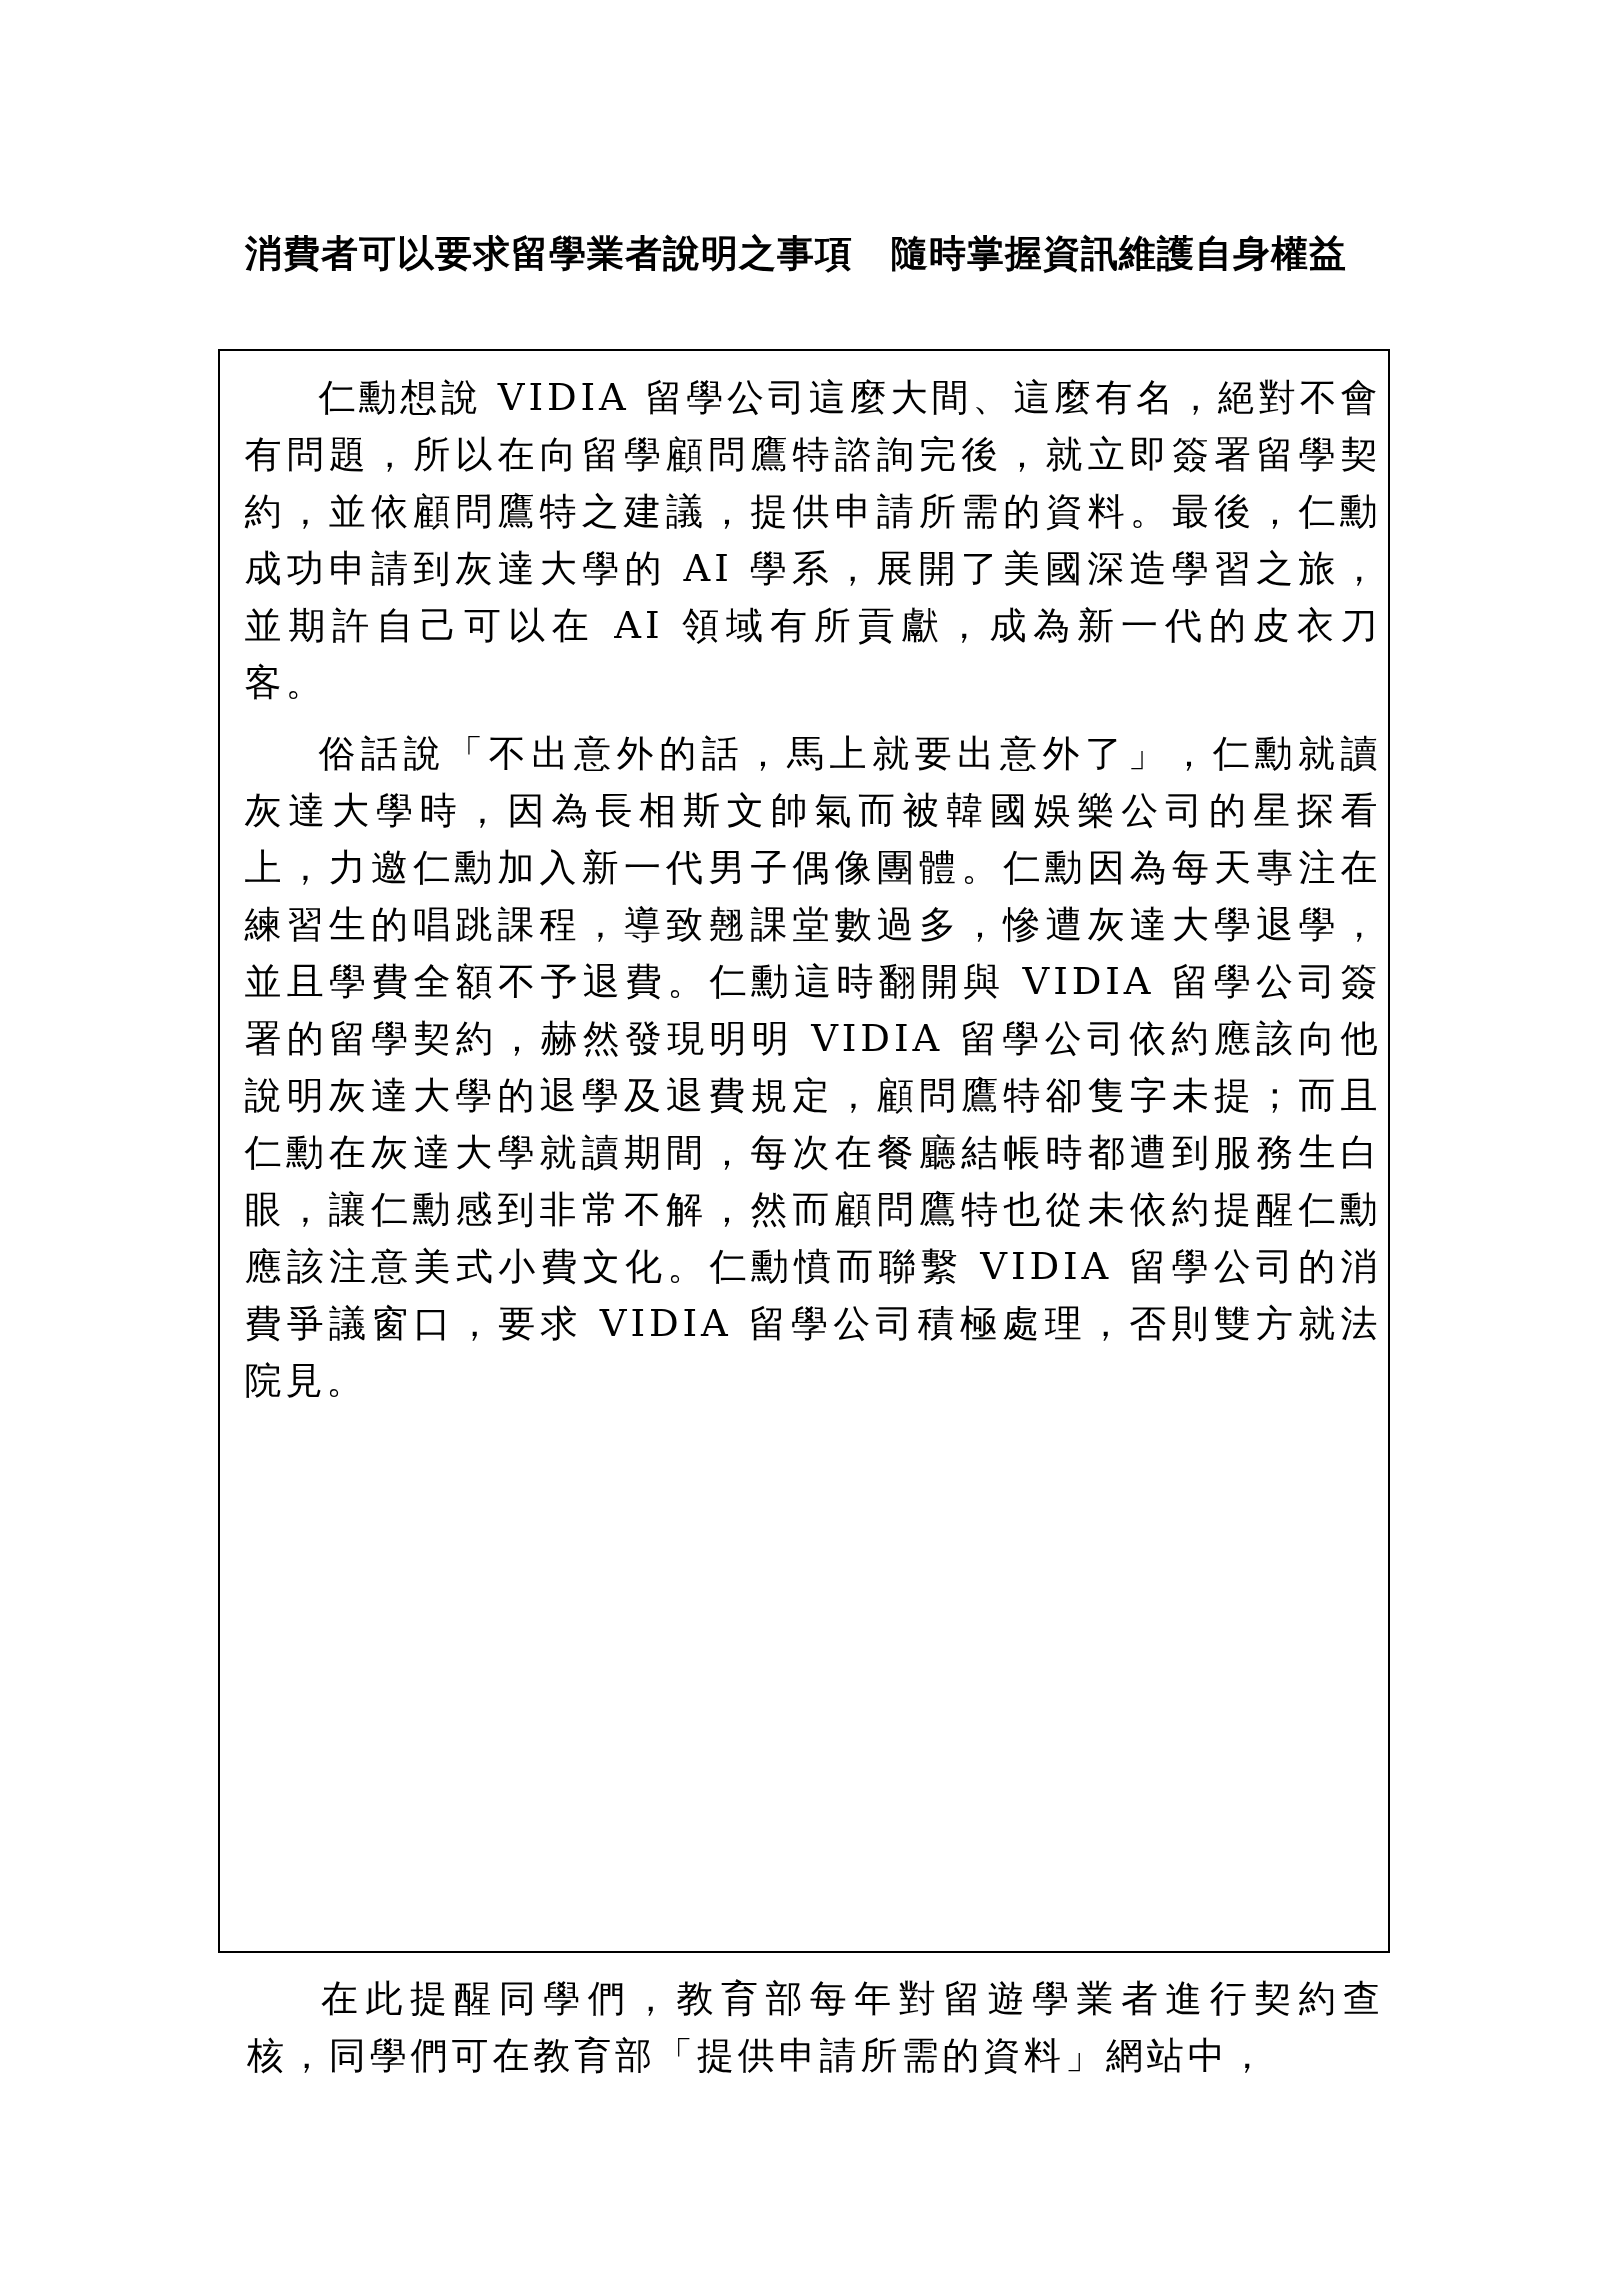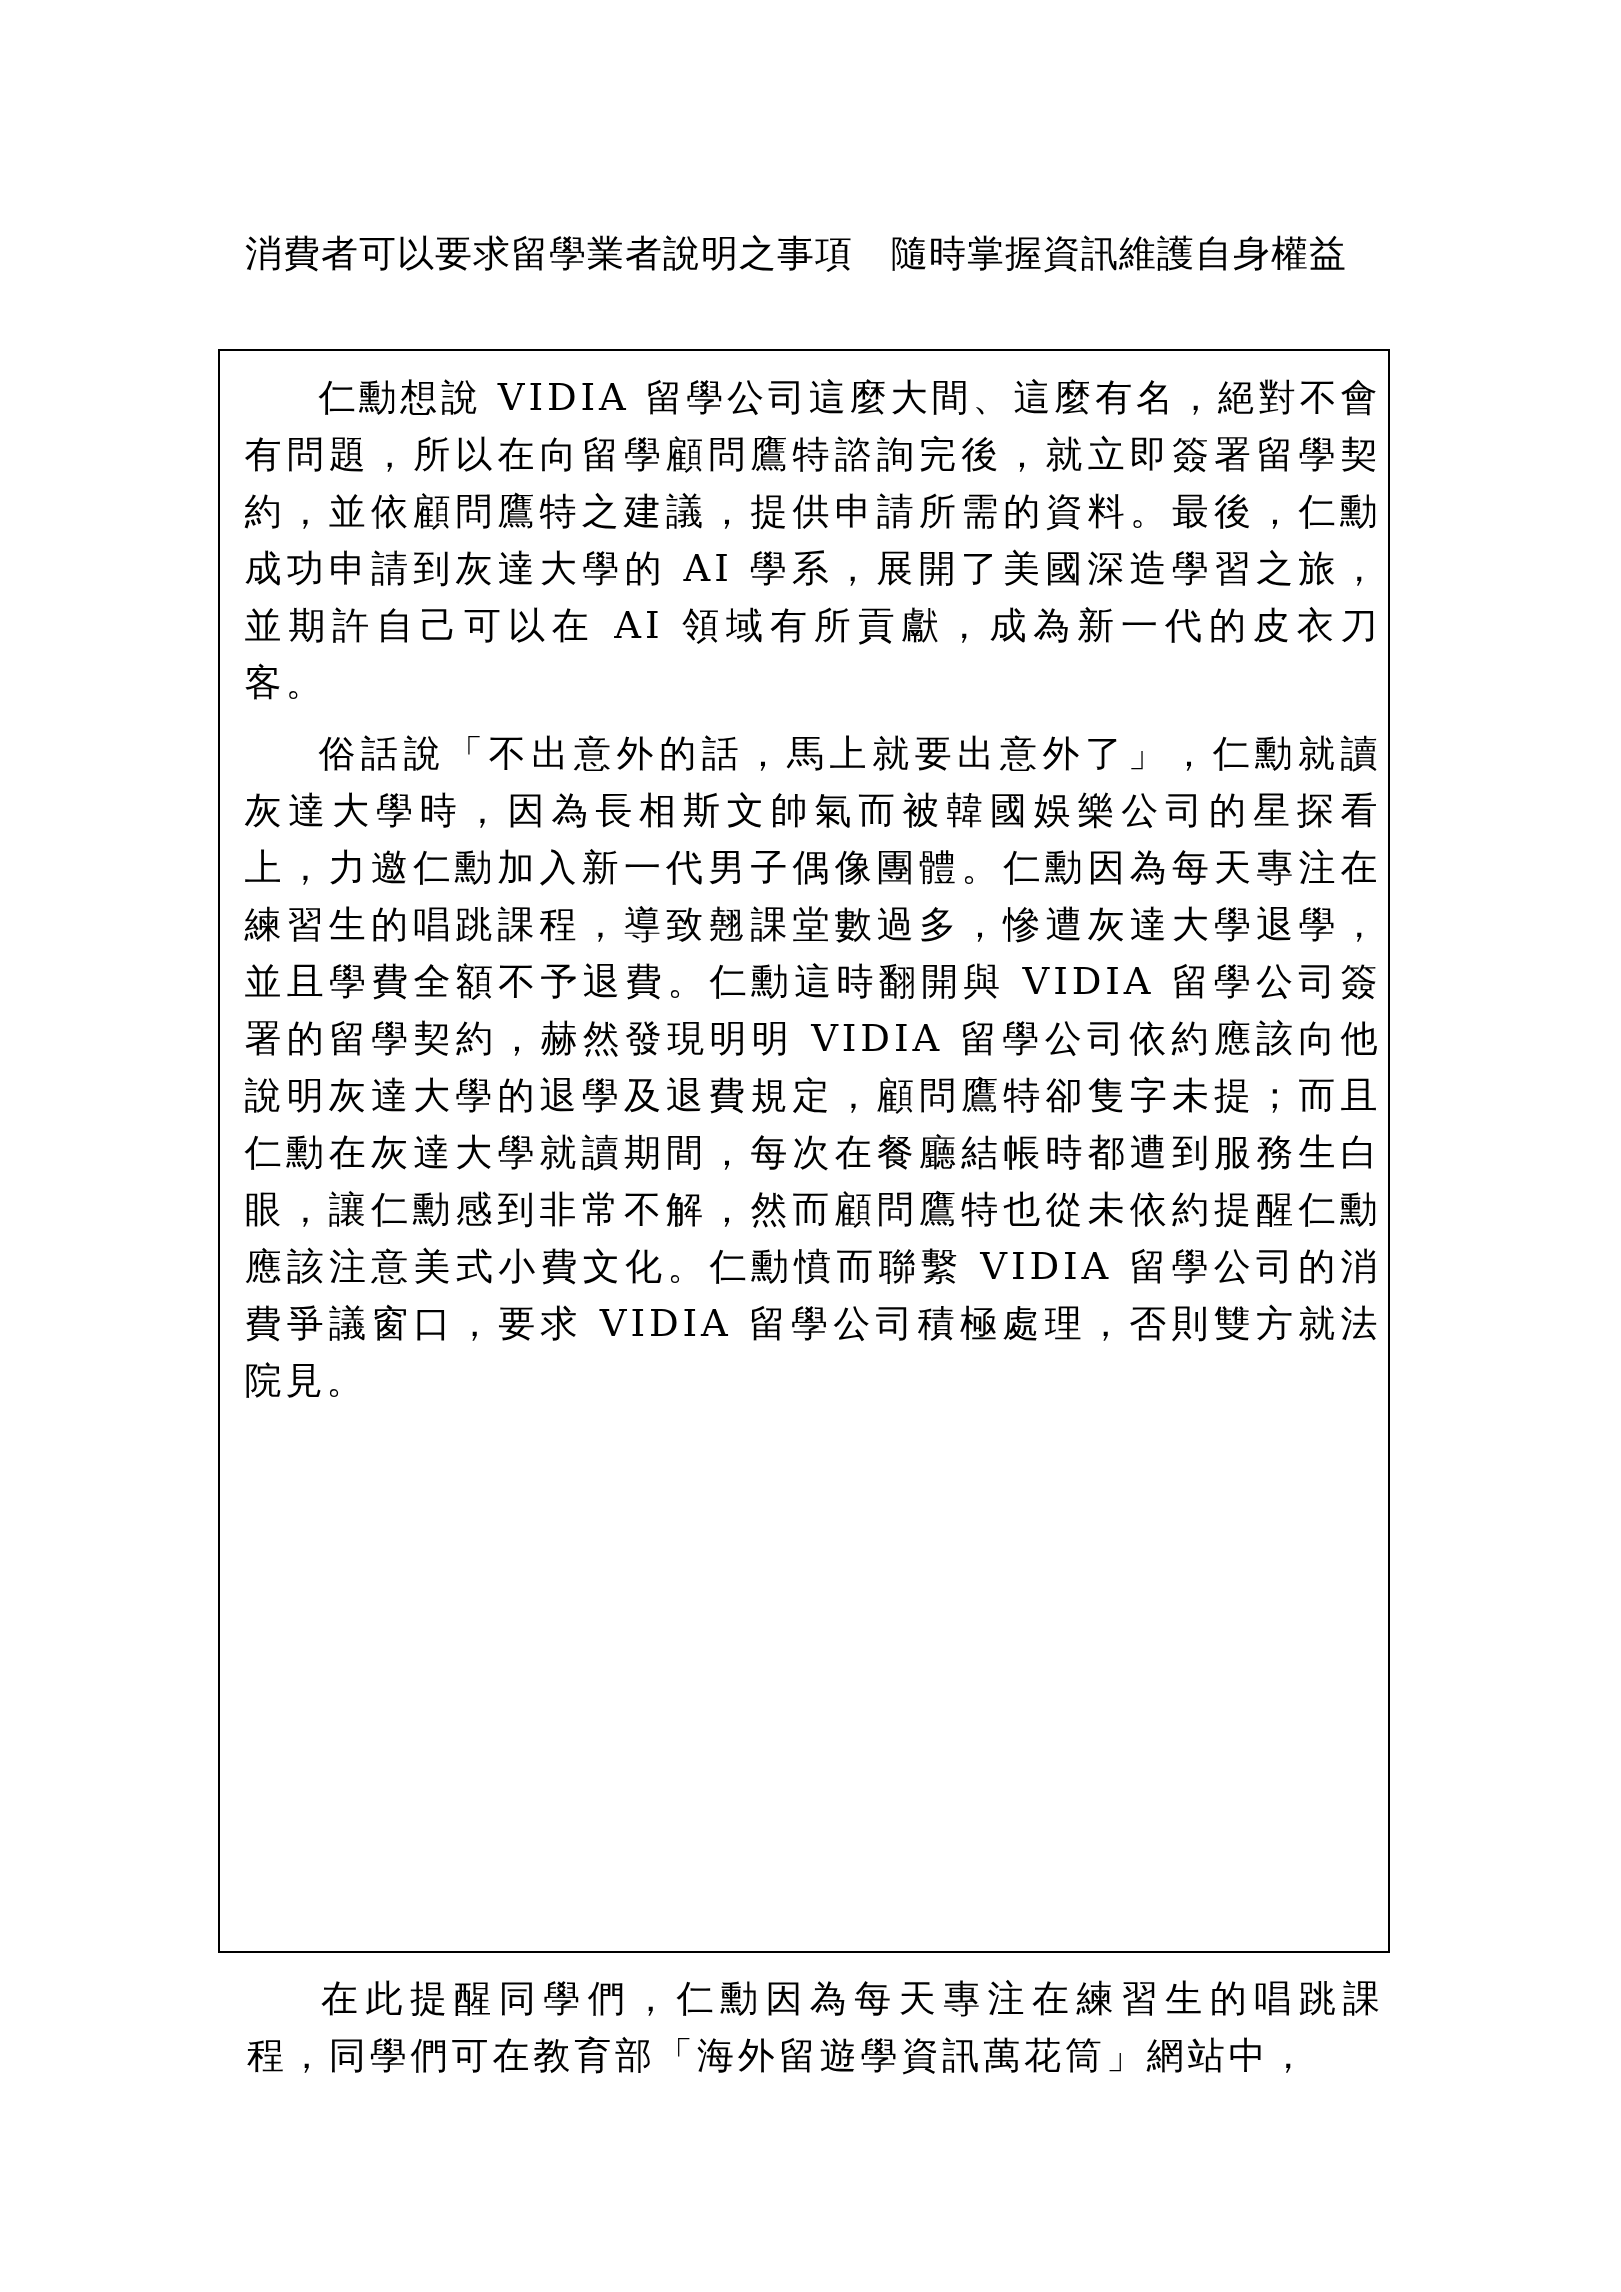--- a/index.html
+++ b/index.html
@@ -14,21 +14,21 @@
     overflow: hidden;
     color: #000000;
     font-family: "DejaVu Serif", "Liberation Serif", serif;
   }
   .page-title {
     position: absolute;
     left: 245px;
     top: 227px;
     width: 1147px;
     font-family: "DejaVu Sans", "Liberation Sans", sans-serif;
-    font-weight: normal;
+    font-weight: bold;
     font-size: 37px;
     line-height: 53px;
     letter-spacing: 1px;
     margin: 0;
   }
   .case-box {
     position: absolute;
     left: 218px;
     top: 349px;
     width: 1168px;
@@ -66,15 +66,15 @@
 <h1 class="page-title">消費者可以要求留學業者說明之事項　隨時掌握資訊維護自身權益</h1>
 
 <div class="case-box">
   <div class="case-inner">
     <p class="para">仁勳想說 VIDIA 留學公司這麼大間、這麼有名，絕對不會有問題，所以在向留學顧問鷹特諮詢完後，就立即簽署留學契約，並依顧問鷹特之建議，提供申請所需的資料。最後，仁勳成功申請到灰達大學的 AI 學系，展開了美國深造學習之旅，並期許自己可以在 AI 領域有所貢獻，成為新一代的皮衣刀客。</p>
     <p class="para">俗話說「不出意外的話，馬上就要出意外了」，仁勳就讀灰達大學時，因為長相斯文帥氣而被韓國娛樂公司的星探看上，力邀仁勳加入新一代男子偶像團體。仁勳因為每天專注在練習生的唱跳課程，導致翹課堂數過多，慘遭灰達大學退學，並且學費全額不予退費。仁勳這時翻開與 VIDIA 留學公司簽署的留學契約，赫然發現明明 VIDIA 留學公司依約應該向他說明灰達大學的退學及退費規定，顧問鷹特卻隻字未提；而且仁勳在灰達大學就讀期間，每次在餐廳結帳時都遭到服務生白眼，讓仁勳感到非常不解，然而顧問鷹特也從未依約提醒仁勳應該注意美式小費文化。仁勳憤而聯繫 VIDIA 留學公司的消費爭議窗口，要求 VIDIA 留學公司積極處理，否則雙方就法院見。</p>
   </div>
 </div>
 
 <div class="after-box">
-  <p class="para">在此提醒同學們，仁勳因為每天專注在練習生的唱跳課程，同學們可在教育部「海外留遊學資訊萬花筒」網站中，</p>
+  <p class="para">在此提醒同學們，教育部每年對留遊學業者進行契約查核，同學們可在教育部「提供申請所需的資料」網站中，</p>
 </div>
 
 
 </body></html>

